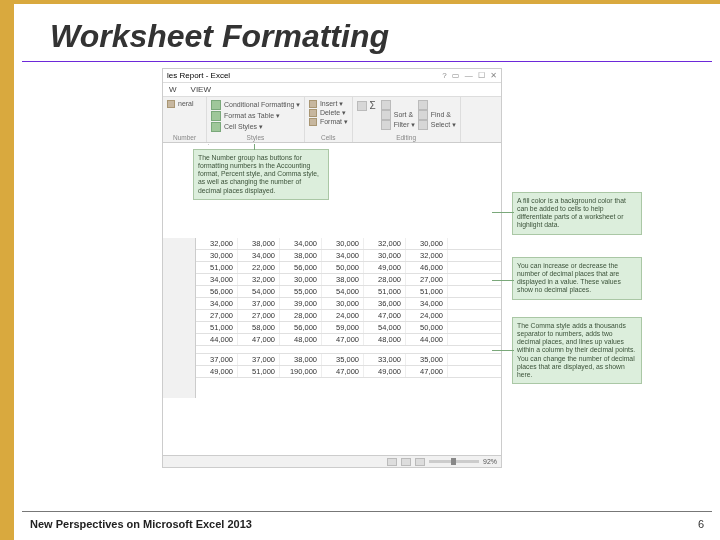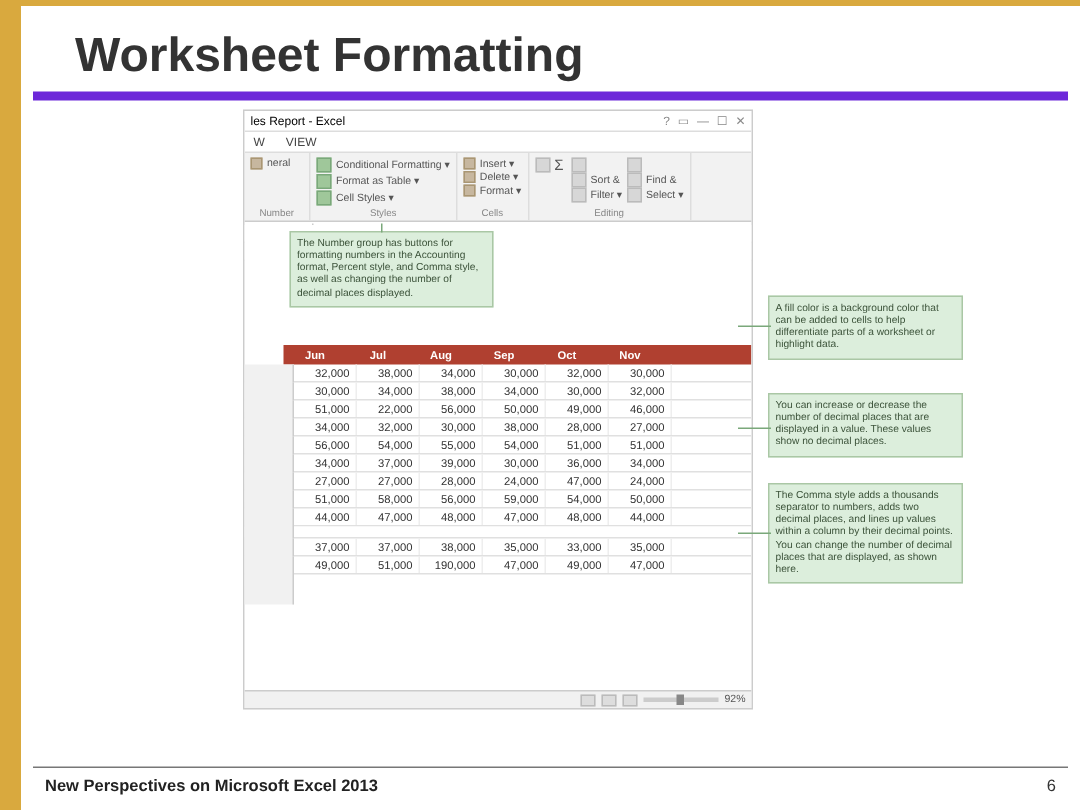--- a/index.html
+++ b/index.html
@@ -27,21 +27,22 @@
   .page {
     position: absolute;
     left: 22px; right: 8px; top: 6px; bottom: 6px;
     background: #fff;
   }
   .title {
     font-size: 32px;
     font-weight: 700;
     color: #333;
     padding: 12px 8px 6px 28px;
-    border-bottom: 6px solid #6d28d9;
+    border-bottom: 1px solid #6d28d9;
+    font-style: italic;
   }
   .content {
     position: relative;
     height: 420px;
   }
   .excel-snap {
     position: absolute;
     left: 140px; top: 6px;
     width: 340px; height: 400px;
     border: 1px solid #ccc;
@@ -272,28 +273,20 @@
         <div>H</div>
         <div>I</div>
         <div>J</div>
         <div>K</div>
         <div>L</div>
       </div>
 
       <div class="callout-top">The Number group has buttons for formatting numbers in the Accounting format, Percent style, and Comma style, as well as changing the number of decimal places displayed.</div>
 
       <div class="sheet-body">
-        <div class="header-band">
-          <div>Jun</div>
-          <div>Jul</div>
-          <div>Aug</div>
-          <div>Sep</div>
-          <div>Oct</div>
-          <div>Nov</div>
-        </div>
         <div class="grid-rows" id="rows-mount">
             <div class="grow">
               <div class="rh">70</div>
               <div>32,000</div>
               <div>38,000</div>
               <div>34,000</div>
               <div>30,000</div>
               <div>32,000</div>
               <div>30,000</div>
             </div>

